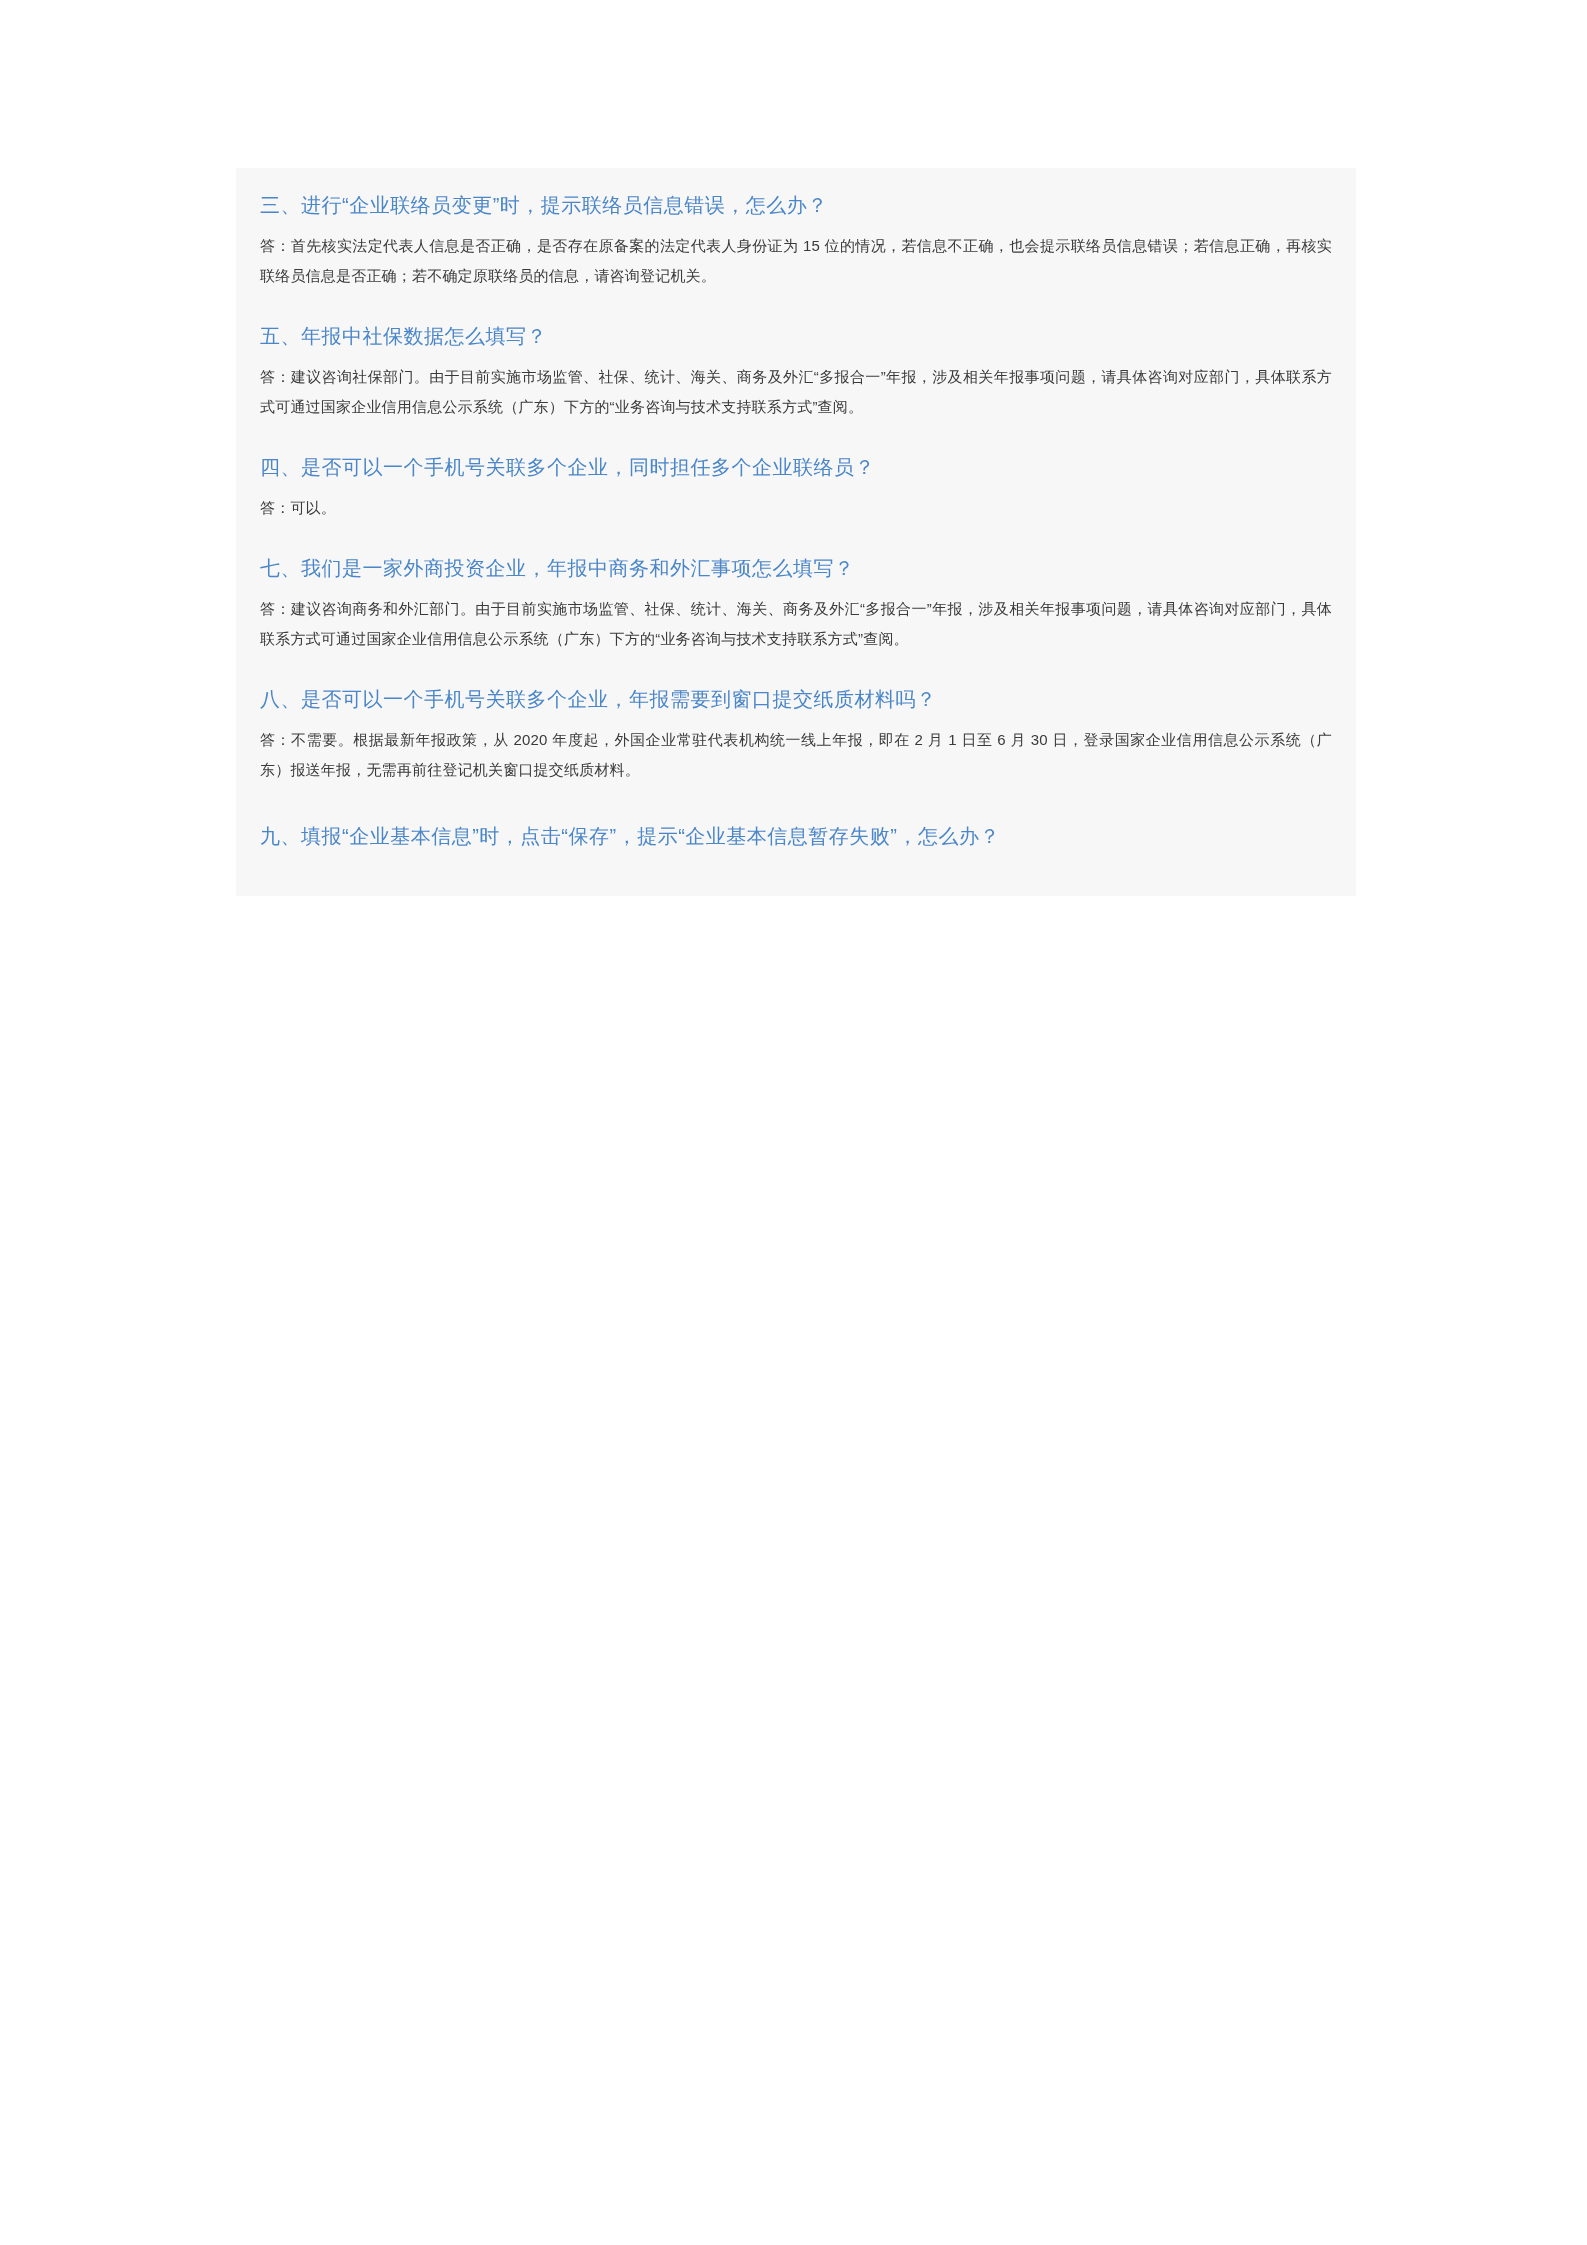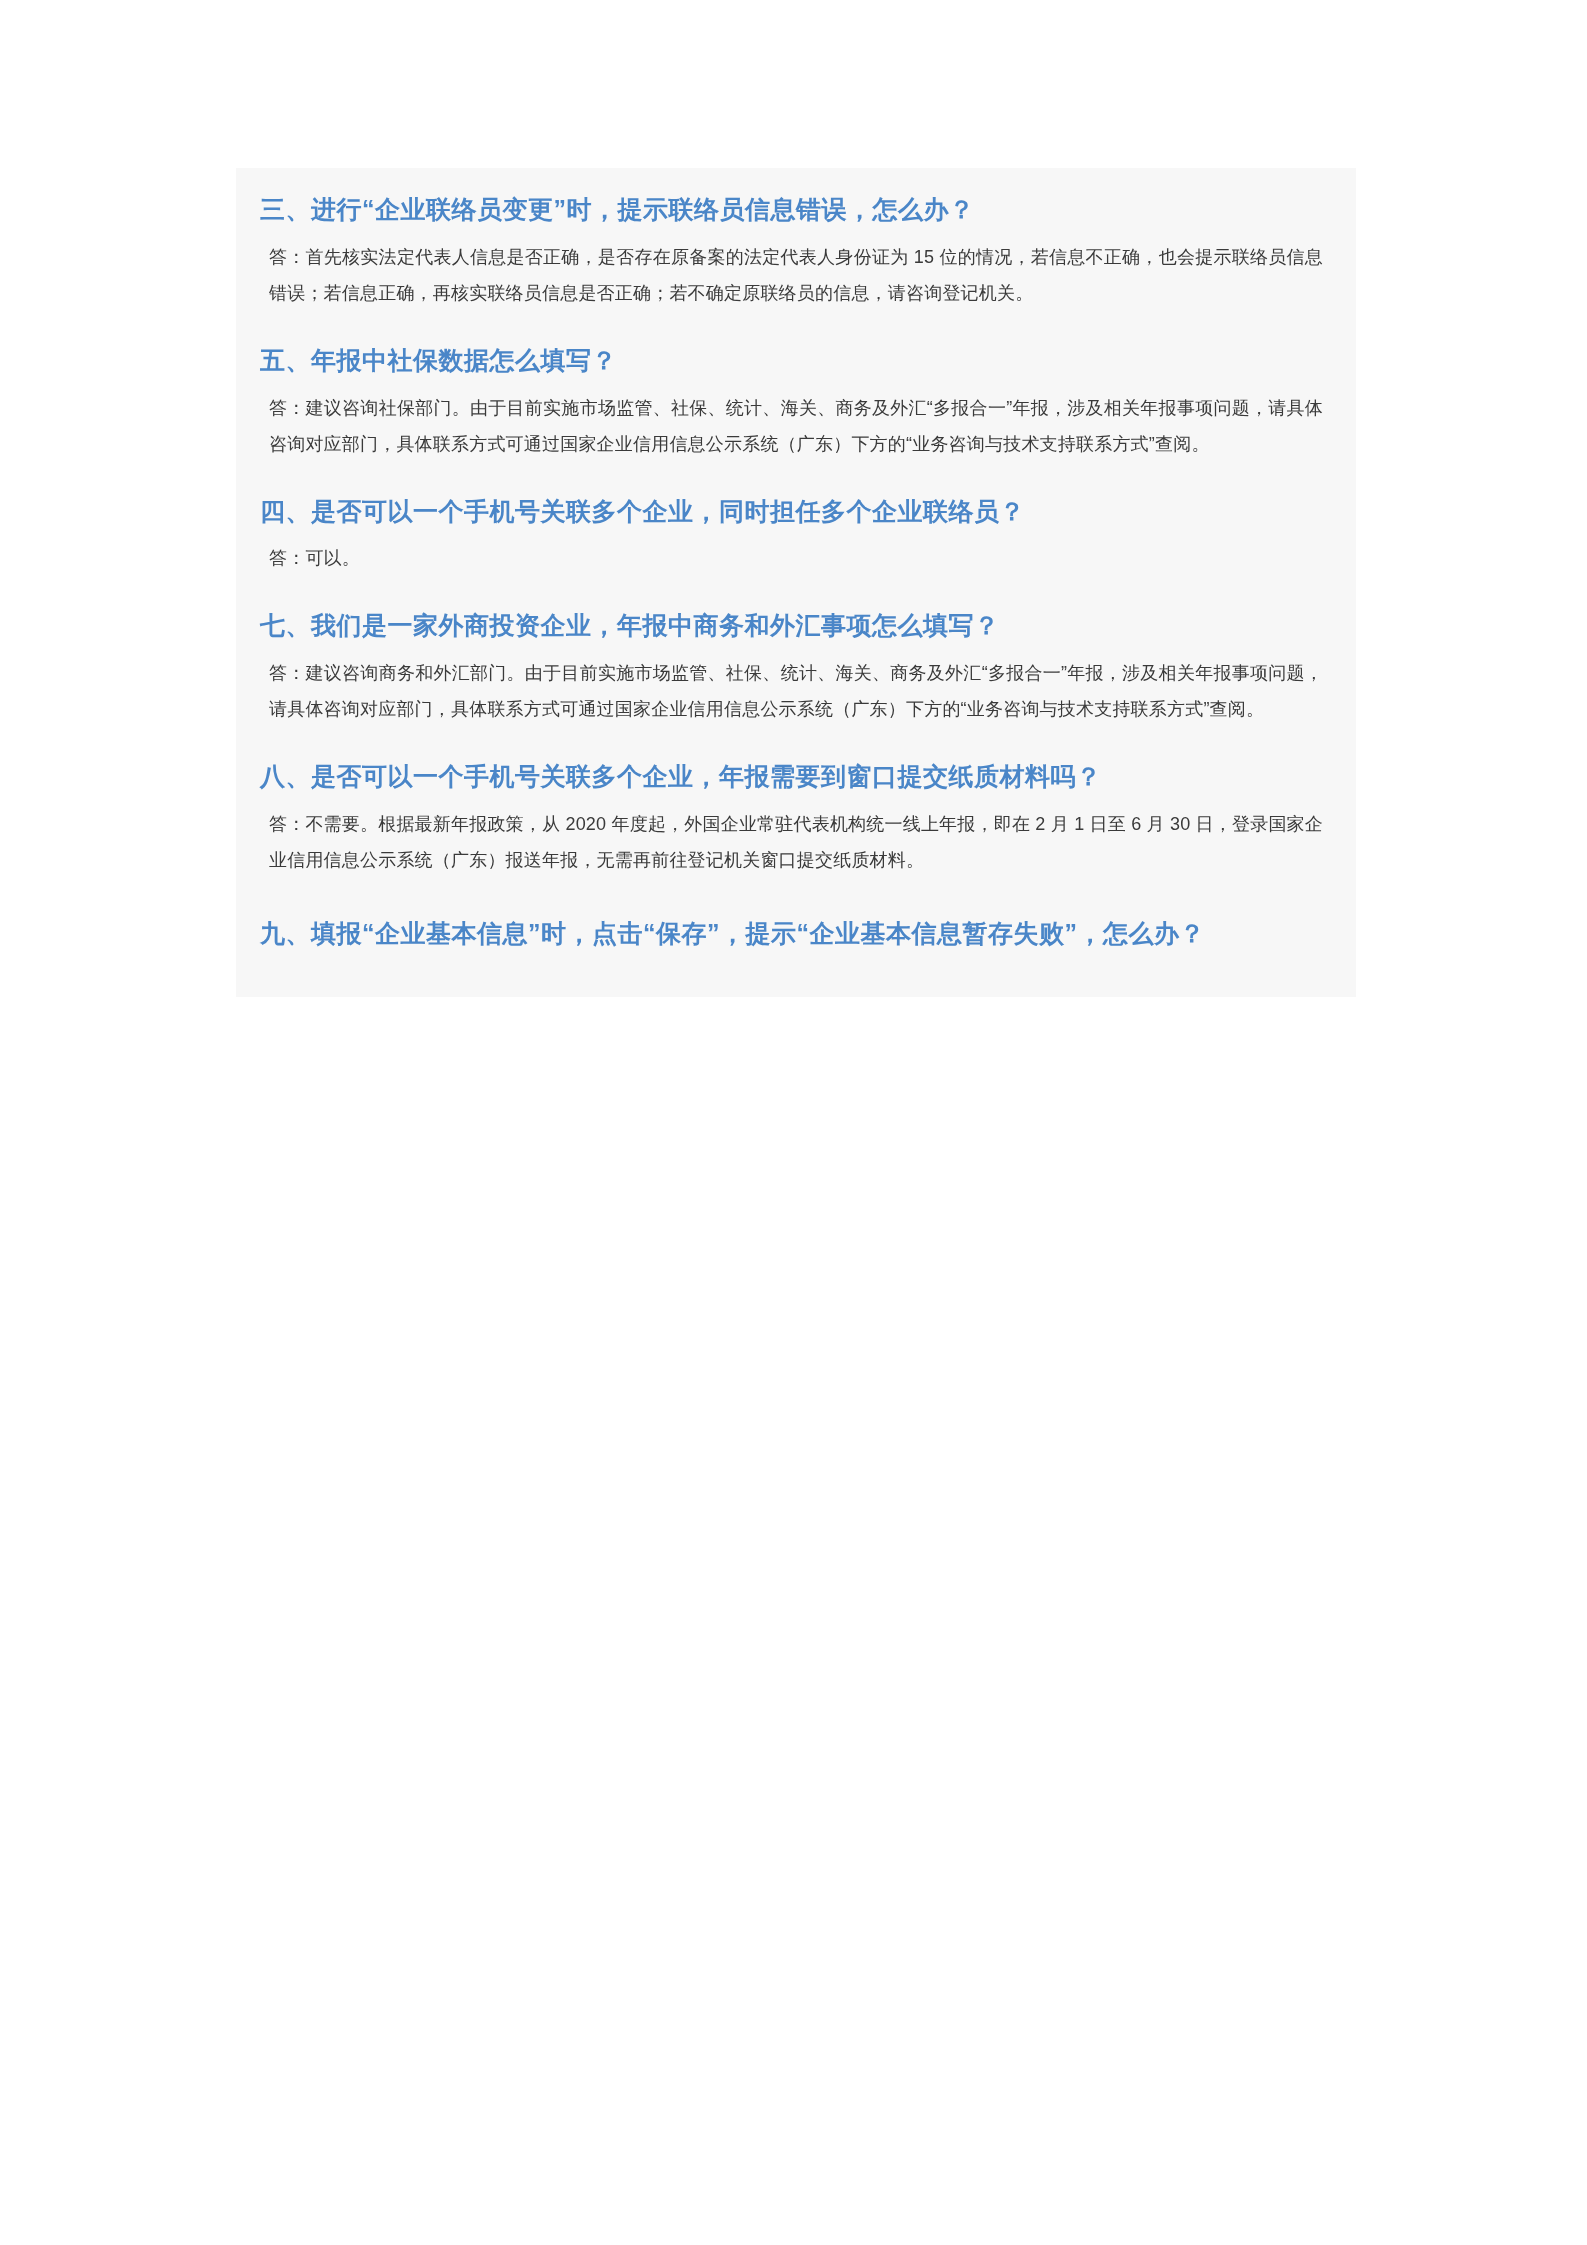--- a/index.html
+++ b/index.html
@@ -31,31 +31,31 @@
   }
   .qa-block {
     margin-bottom: 30px;
   }
   .qa-block:last-child {
     margin-bottom: 0;
     margin-top: 36px;
   }
   .q {
     color: #4a86c8;
-    font-size: 25px;
-    font-weight: bold;
+    font-size: 20px;
+    font-weight: normal;
     line-height: 1.55;
     letter-spacing: 0.5px;
     margin: 0 0 10px 0;
   }
   .a {
     color: #3a3a3a;
-    font-size: 18px;
+    font-size: 15px;
     line-height: 2.0;
-    margin: 9px;
+    margin: 0;
     text-align: justify;
     text-justify: inter-ideograph;
     letter-spacing: 0.2px;
   }
 </style>
 </head>
 <body>
 
 <div class="page">
   <div class="content">

